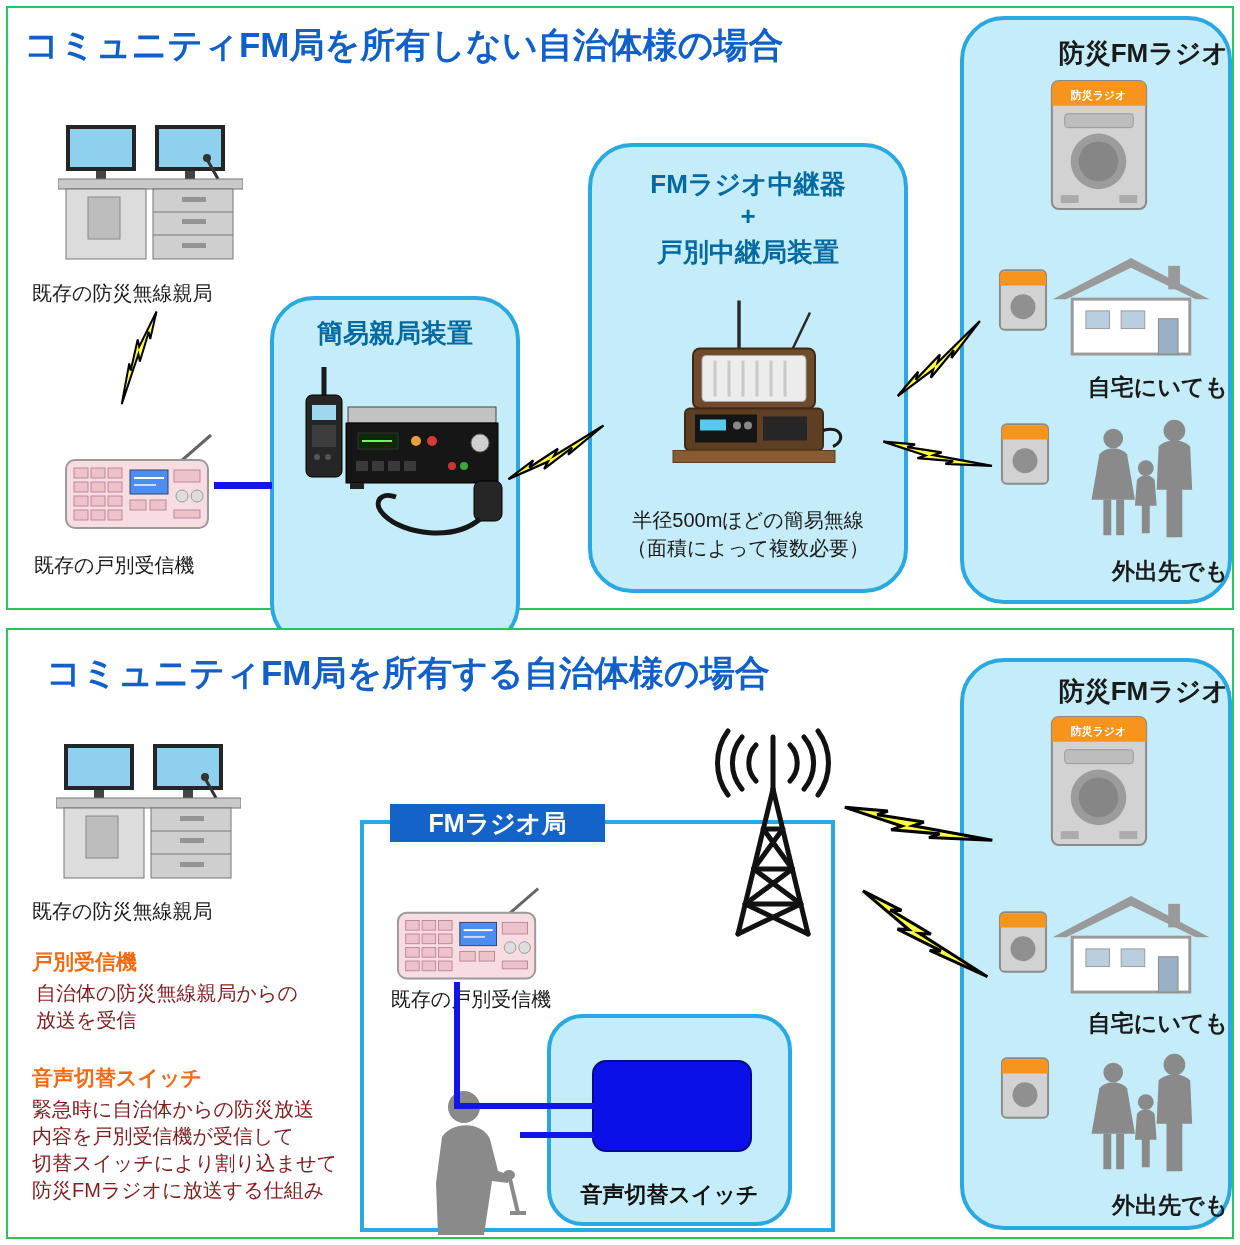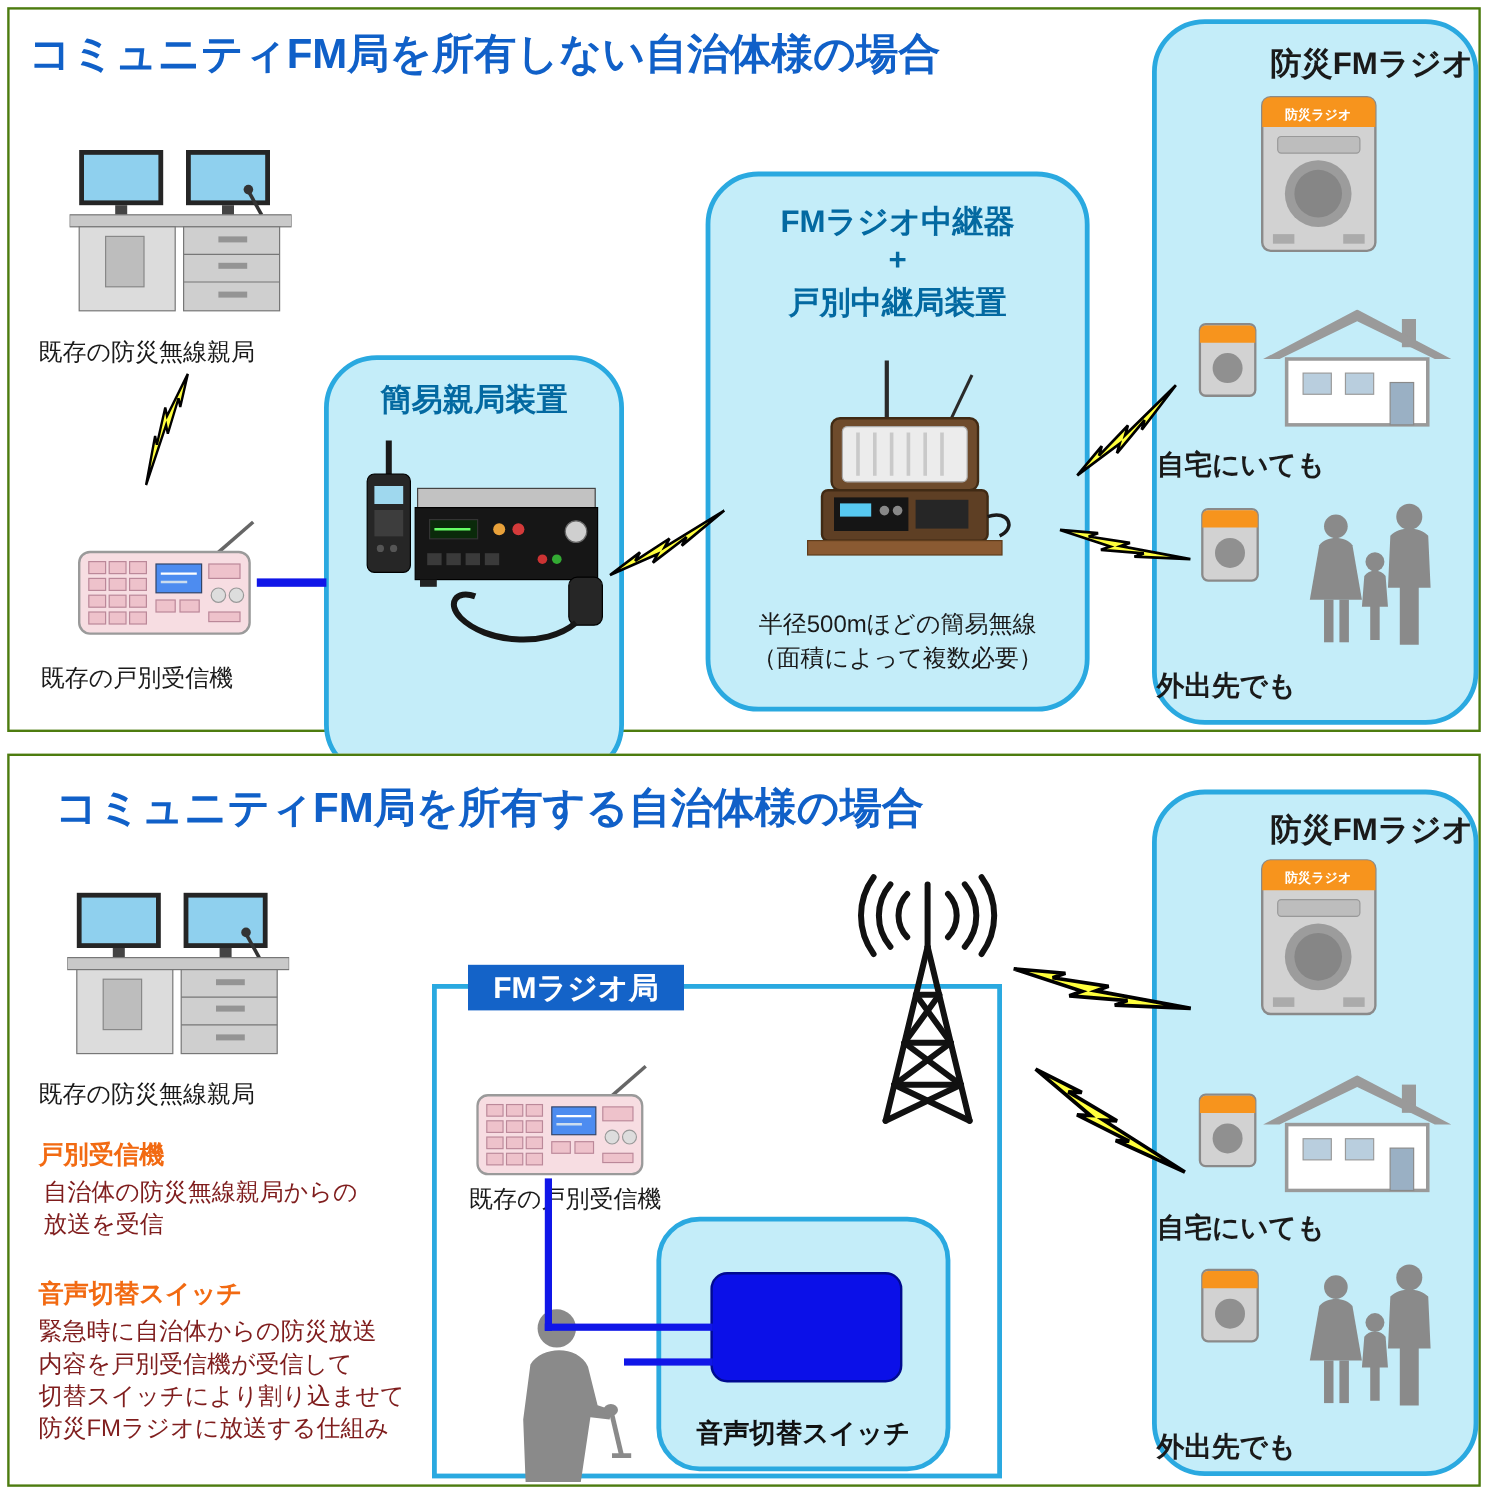--- a/index.html
+++ b/index.html
@@ -1,31 +1,31 @@
 <!DOCTYPE html>
 <html><head>
 <meta charset="utf-8">
 <style>
   * { margin:0; padding:0; box-sizing:border-box; }
   html,body { width:1240px; height:1245px; background:#fff; font-family:"Liberation Sans",sans-serif; color:#1a1a1a; }
   body { position:relative; overflow:hidden; }
-  .panel { position:absolute; background:#fff; border:2px solid #4d7c0f; }
+  .panel { position:absolute; background:#fff; border:2px solid #22c55e; }
   .abs { position:absolute; }
   .panel-title { font-weight:bold; font-size:35px; color:#1060c8; letter-spacing:0; white-space:nowrap; }
   .label { font-size:20px; color:#1a1a1a; white-space:nowrap; }
   .cyan-round { position:absolute; background:#c4edf9; border:4px solid #2aa9e0; border-radius:44px; }
   .box-title { font-weight:bold; font-size:26px; color:#0369a1; text-align:center; white-space:nowrap; }
   .note { font-size:20px; color:#1a1a1a; text-align:center; white-space:nowrap; }
   .orange-h { color:#f26a12; font-weight:bold; font-size:21px; white-space:nowrap; }
   .para { font-size:20px; color:#7f1d1d; white-space:nowrap; }
   .bolt { position:absolute; z-index:7; }
   .bolt svg { display:block; width:100%; height:100%; overflow:visible; }
   .blue-line { position:absolute; background:#1016e8; z-index:4; }
   .rbox-title { position:absolute; left:0; width:100%; text-align:right; font-weight:bold; font-size:26px; }
-  .rbox-text { position:absolute; left:0; width:100%; text-align:left; font-weight:bold; font-size:23px; }
+  .rbox-text { position:absolute; left:0; width:100%; text-align:right; font-weight:bold; font-size:23px; }
   .fm-tag { position:absolute; background:#1463c8; color:#fff; font-weight:bold; font-size:25px; display:flex; align-items:center; justify-content:center; z-index:6; }
   .switch-label { position:absolute; text-align:center; font-weight:bold; font-size:22px; color:#111; }
   svg { display:block; }
 </style>
 </head>
 <body>
 
 <div class="panel" style="left:6px; top:6px; width:1228px; height:604px;">
 
   <div class="abs panel-title" style="left:16px; top:14px;">コミュニティFM局を所有しない自治体様の場合</div>
@@ -260,21 +260,21 @@
   <div class="abs para" style="left:28px; top:350px;">自治体の防災無線親局からの</div>
   <div class="abs para" style="left:28px; top:377px;text-align:right;">放送を受信</div>
 
   <div class="abs orange-h" style="left:24px; top:434px;">音声切替スイッチ</div>
   <div class="abs para" style="left:24px; top:466px;">緊急時に自治体からの防災放送</div>
   <div class="abs para" style="left:24px; top:520px;">切替スイッチにより割り込ませて</div>
   <div class="abs para" style="left:24px; top:493px;">内容を戸別受信機が受信して</div>
   <div class="abs para" style="left:24px; top:547px;">防災FMラジオに放送する仕組み</div>
 
   <div class="abs" style="left:352px; top:190px; width:475px; height:412px; border:4px solid #2aa9e0; background:#fff; z-index:1;"></div>
-  <div class="fm-tag" style="left:382px; top:174px; width:180px; height:38px;">FMラジオ局</div>
+  <div class="fm-tag" style="left:382px; top:174px; width:215px; height:38px;">FMラジオ局</div>
 
   <div class="abs" style="left:388px; top:255px; width:145px; height:98px; z-index:3;">
     <svg viewBox="0 0 150 100" width="145" height="98">
       <line x1="116" y1="30" x2="147" y2="3" stroke="#666" stroke-width="3"></line>
       <rect x="2" y="28" width="142" height="68" rx="9" fill="#f7dde2" stroke="#9a9a9a" stroke-width="2"></rect>
       <g fill="#eec2cb" stroke="#bb8899" stroke-width="1">
         <rect x="10" y="36" width="14" height="10"></rect>
           <rect x="27" y="36" width="14" height="10"></rect>
           <rect x="44" y="36" width="14" height="10"></rect>
         <rect x="10" y="50" width="14" height="10"></rect>

